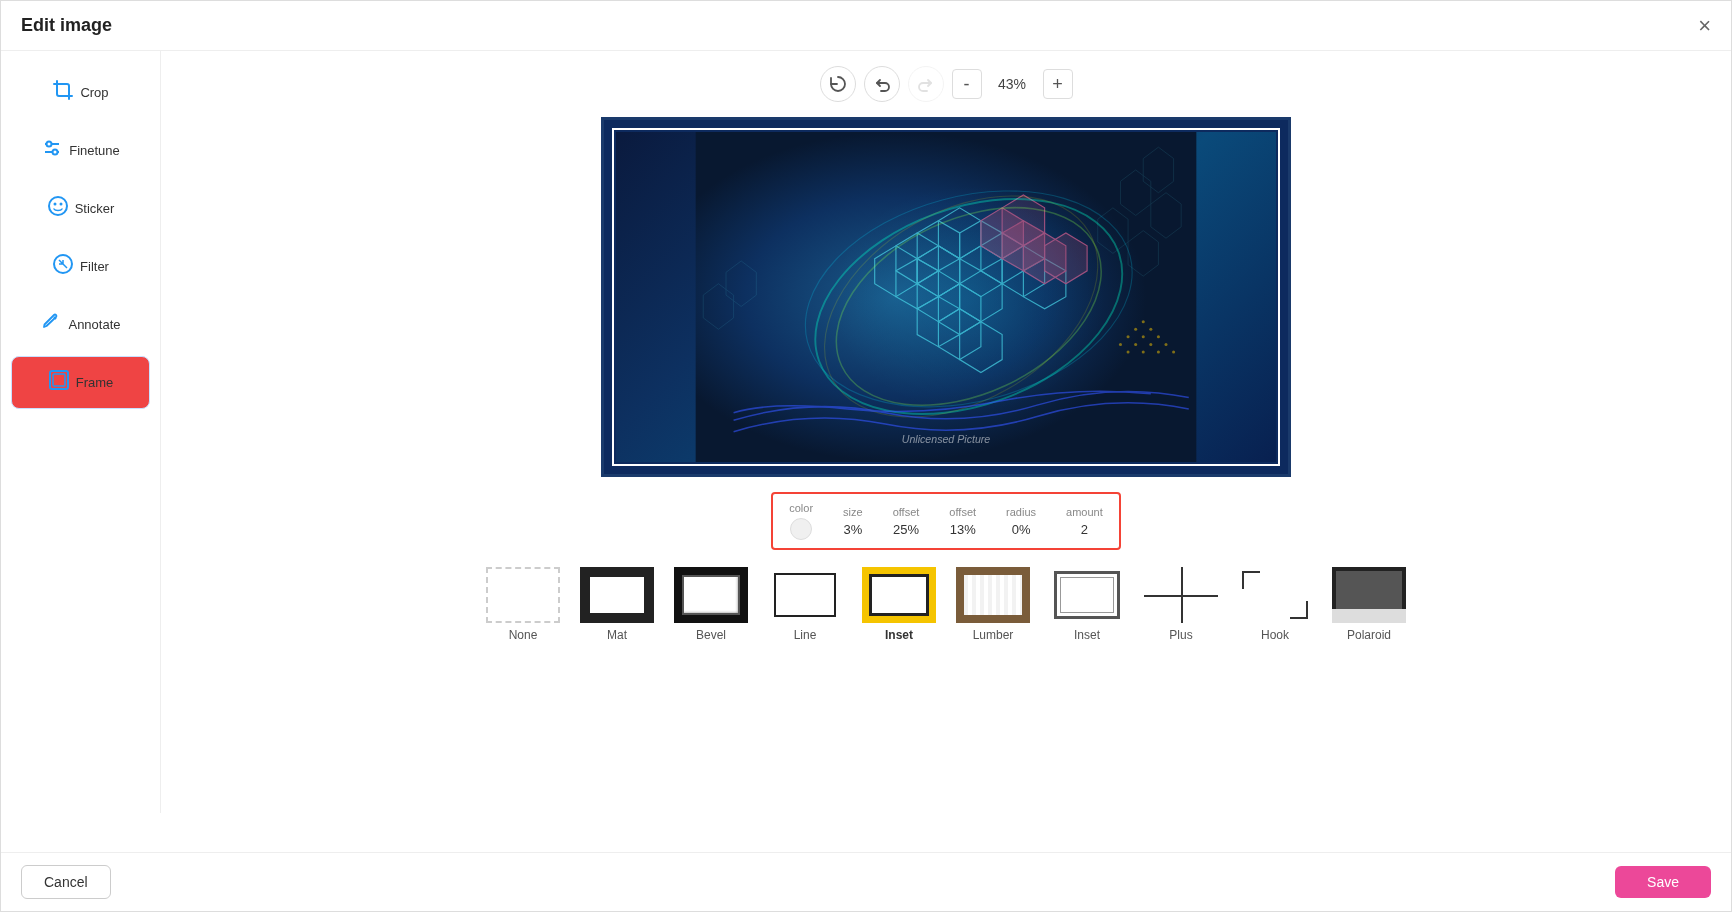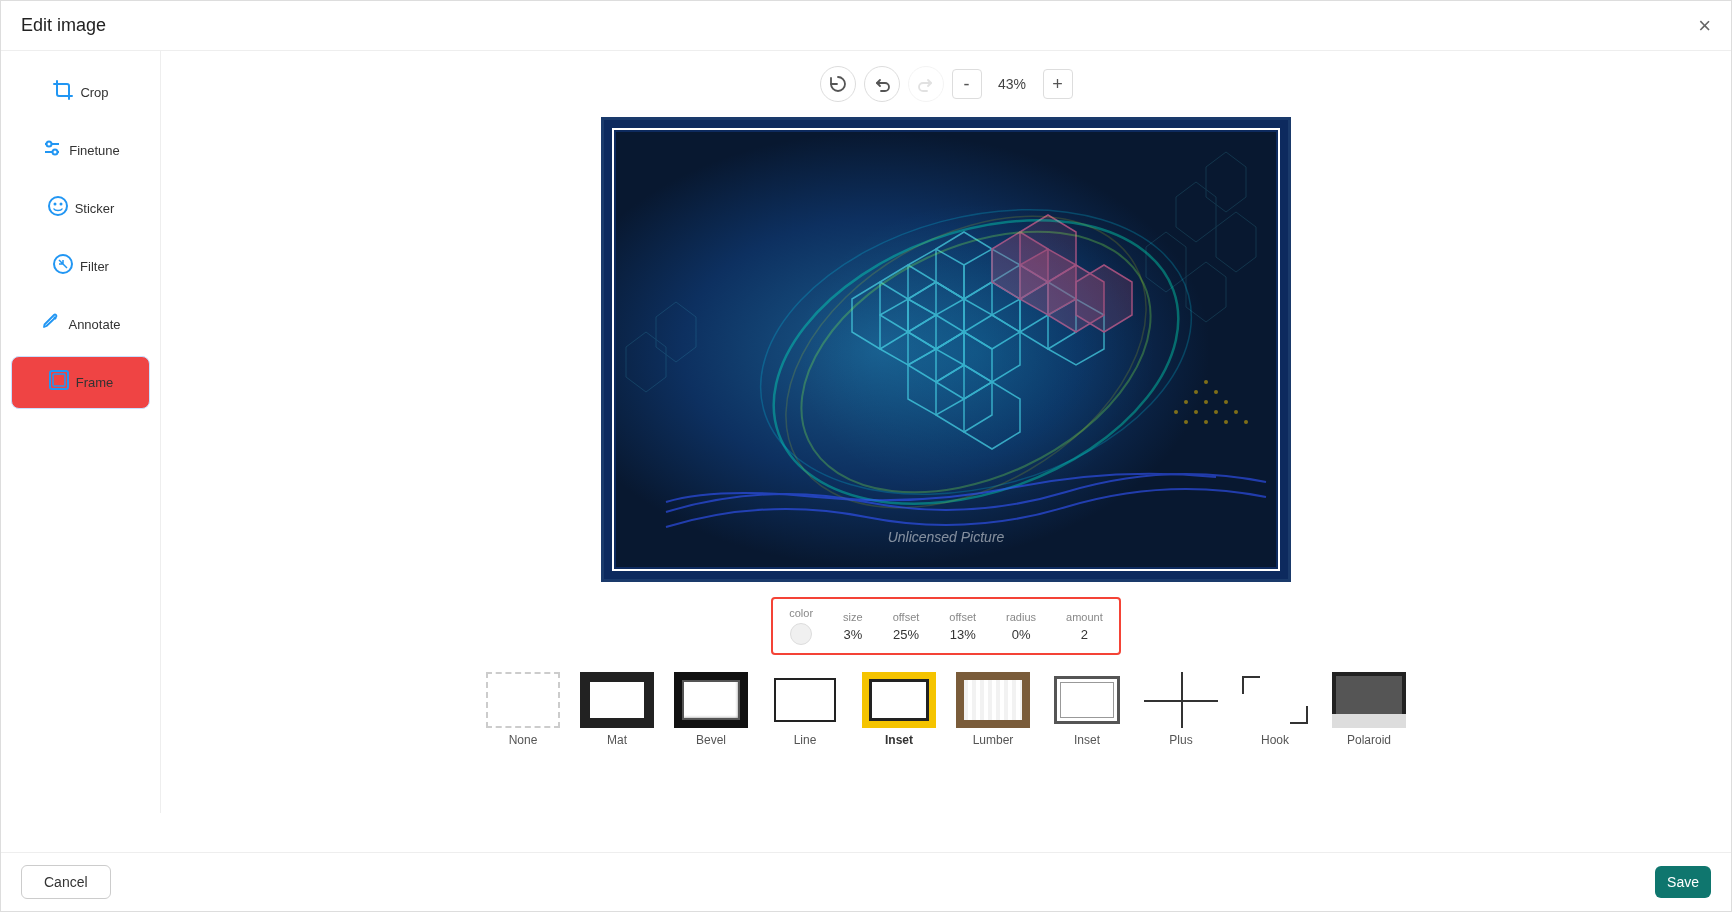--- a/index.html
+++ b/index.html
@@ -28,21 +28,21 @@
       align-items: center;
       justify-content: space-between;
       padding: 10px 20px;
       border-bottom: 1px solid #eee;
       height: 50px;
       flex-shrink: 0;
     }
 
     .header-title {
       font-size: 18px;
-      font-weight: 400;
+      font-weight: 700;
       color: #222;
     }
 
     .close-btn {
       background: none;
       border: none;
       font-size: 22px;
       cursor: pointer;
       color: #666;
       line-height: 1;
@@ -165,21 +165,21 @@
       background: #0d2a5e;
     }
 
     .image-inner-border {
       border: 2px solid #fff;
       padding: 2px;
     }
 
     .image-content {
       width: 660px;
-      height: 435px;
+      height: 330px;
       background: linear-gradient(135deg, #0a1a3e 0%, #0d3060 30%, #0a4a7a 60%, #082050 100%);
       position: relative;
       overflow: hidden;
     }
 
     
     .image-content svg {
       position: absolute;
       top: 0;
       left: 0;
@@ -315,23 +315,23 @@
       background: #fff;
       border: 1px solid #ccc;
       padding: 8px 22px;
       border-radius: 6px;
       cursor: pointer;
       font-size: 14px;
       color: #333;
     }
 
     .save-btn {
-      background: #0f766e;
+      background: #ec4899;
       border: none;
-      padding: 8px 12px;
+      padding: 8px 32px;
       border-radius: 6px;
       cursor: pointer;
       font-size: 14px;
       color: #fff;
       font-weight: 500;
     }
   </style>
 </head>
 <body>
 

